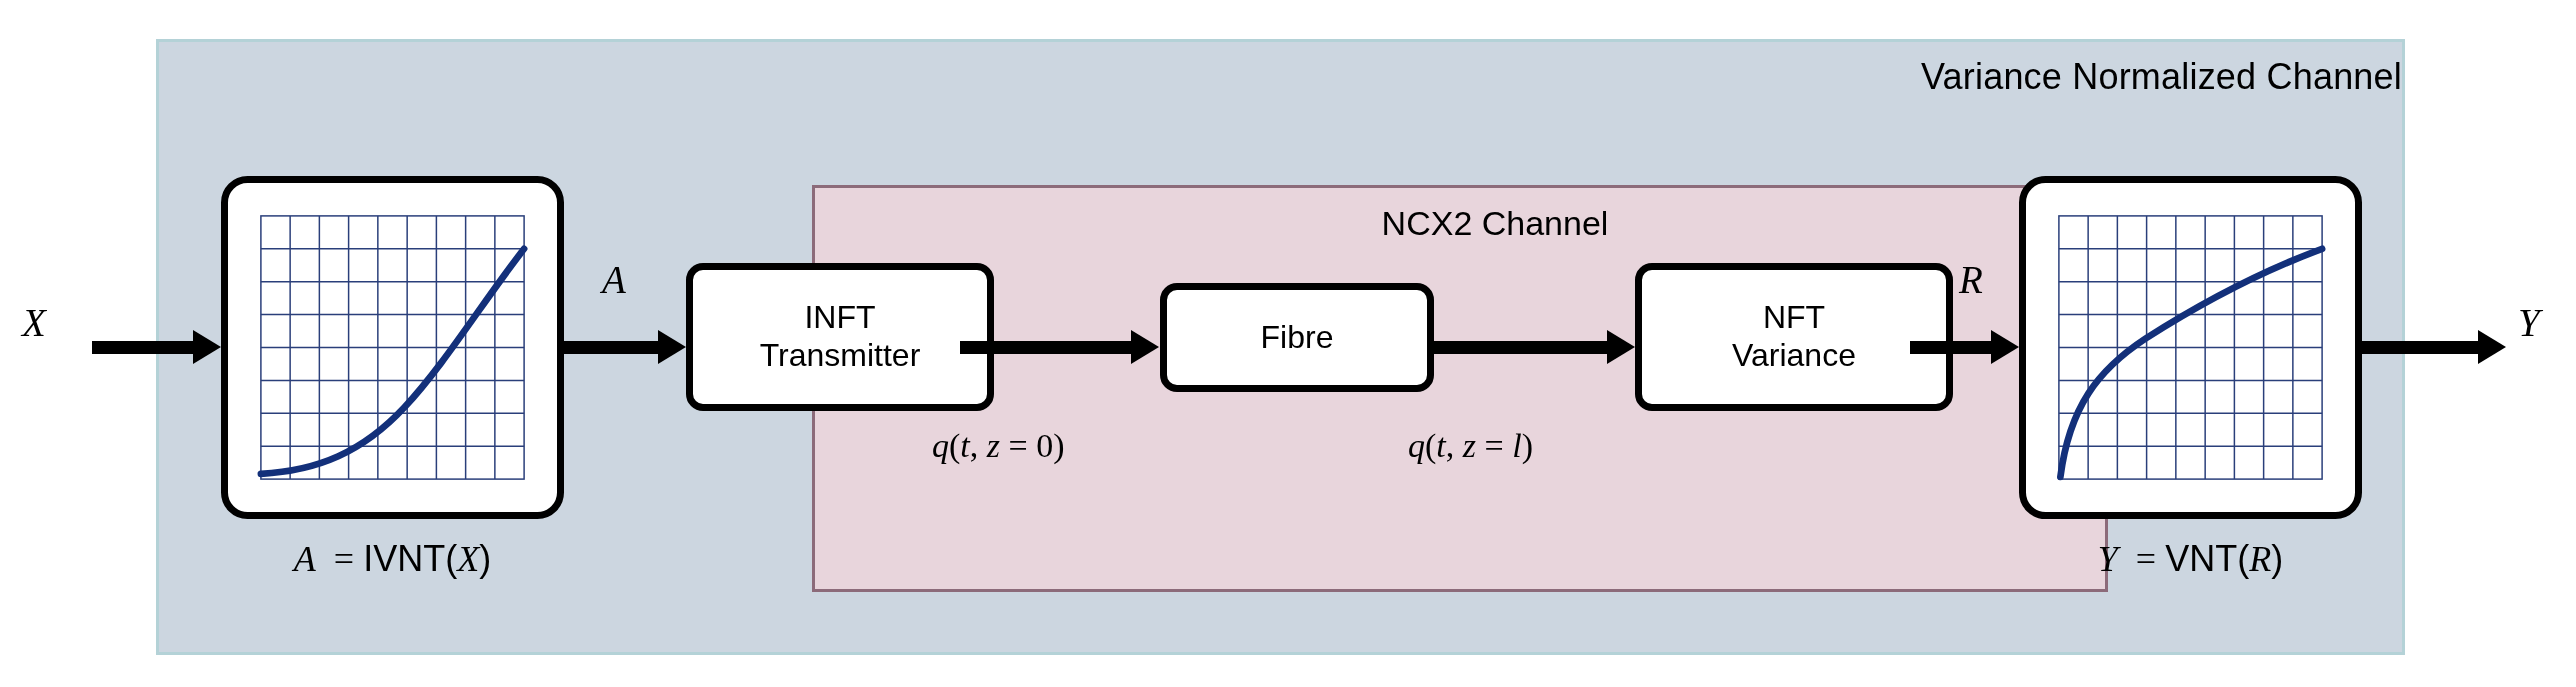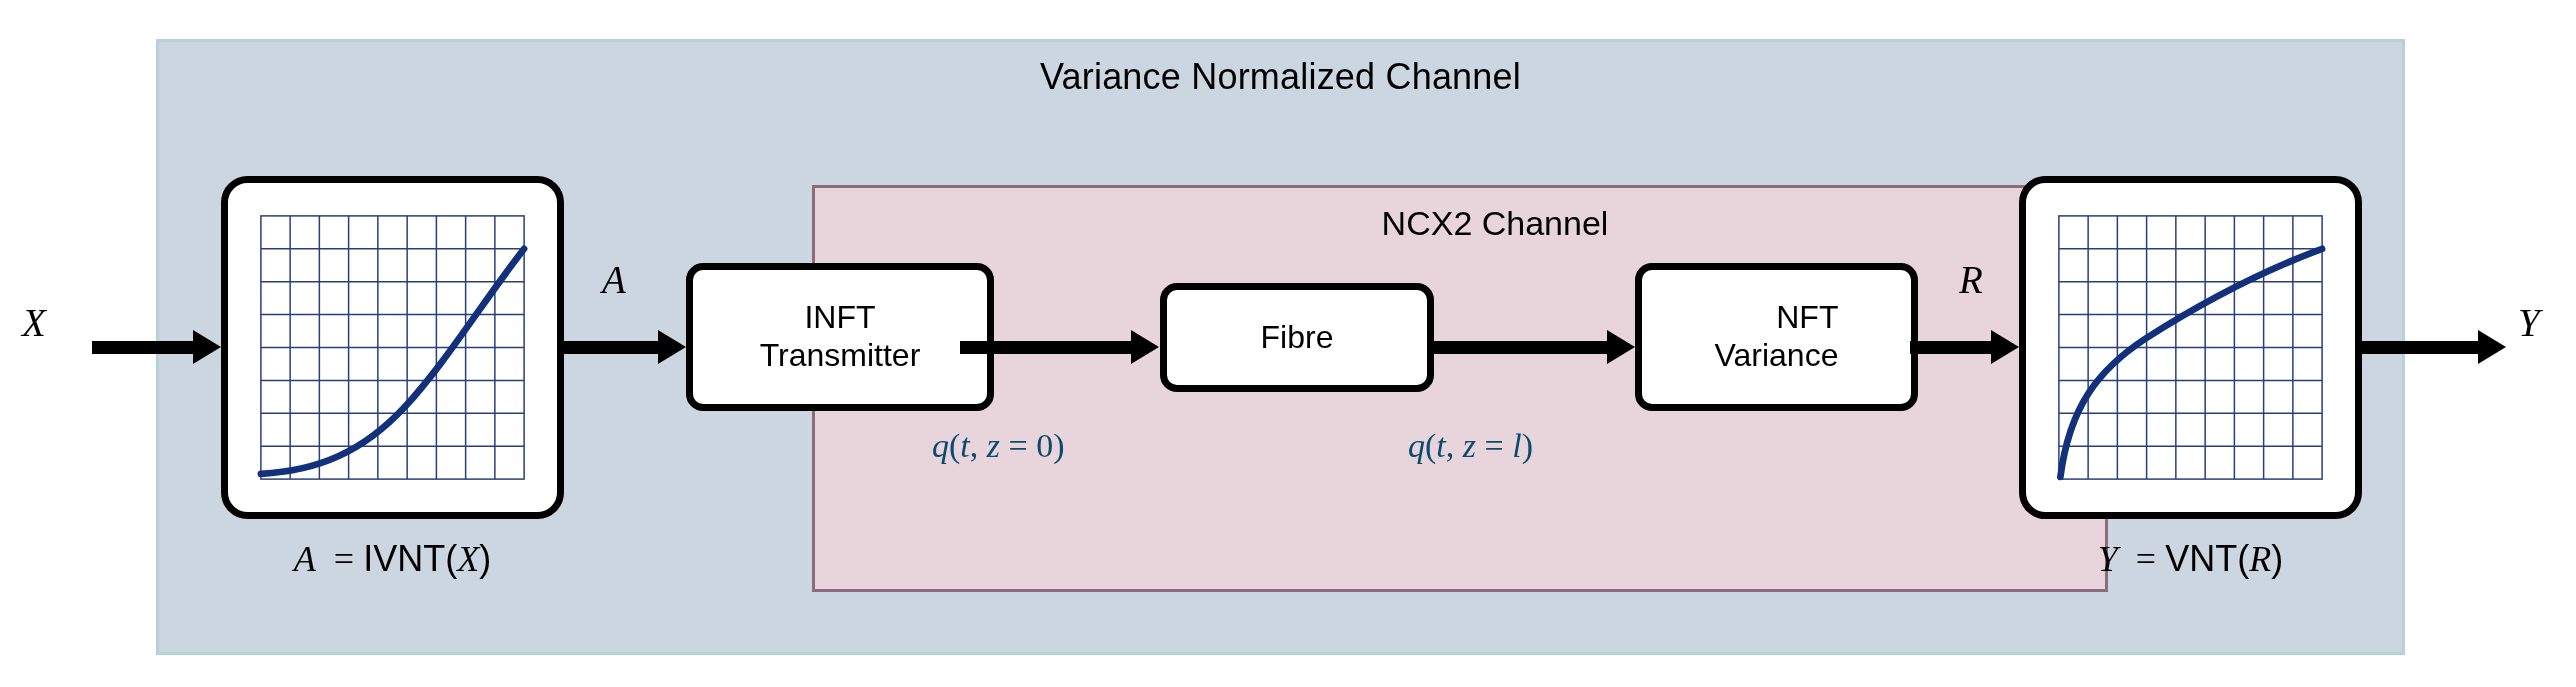--- a/index.html
+++ b/index.html
@@ -24,21 +24,21 @@
     height: 616px;
     background: #ccd6e0;
     border: 3.9px solid #b4d2d7;
     box-sizing: border-box;
   }
   #vnc-title {
     position: absolute;
     left: 0;
     top: 14px;
     width: 100%;
-    text-align: center;
+    text-align: right;
     font-size: 36px;
     color: #000000;
     font-family: "Liberation Sans", sans-serif;
     letter-spacing: 0.2px;
     white-space: nowrap;
   }
 
   
   #ncx2-panel {
     position: absolute;
@@ -72,21 +72,21 @@
     display: flex;
     align-items: center;
     justify-content: center;
     text-align: center;
     font-size: 32px;
     line-height: 1.18;
     color: #000000;
   }
   #box-inft  { left: 686px;  top: 263px; width: 308px; height: 148px; }
   #box-fibre { left: 1160px; top: 283px; width: 274px; height: 109px; }
-  #box-nft   { left: 1635px; top: 263px; width: 283px; height: 148px; text-align: right; }
+  #box-nft   { left: 1635px; top: 263px; width: 318px; height: 148px; }
 
   
   .plot-box {
     position: absolute;
     background: #ffffff;
     border: 7px solid #000000;
     border-radius: 26.5px;
     box-sizing: border-box;
   }
   #plot-ivnt { left: 221px;  top: 176px; width: 343px; height: 343px; }
@@ -119,21 +119,21 @@
   #sig-x { left: 22px;   top: 300px; }
   #sig-a { left: 602px;  top: 257px; }
   #sig-r { left: 1959px; top: 257px; }
   #sig-y { left: 2518px; top: 300px; }
 
   
   .q-label {
     position: absolute;
     font-family: "Liberation Serif", serif;
     font-size: 34px;
-    color: #0c4a6e;
+    color: #000000;
     white-space: nowrap;
   }
   #q-in  { left: 932px; top: 427px; }
   #q-out { left: 1408px; top: 427px; text-align: right; }
 
   
   .arrow {
     position: absolute;
     height: 0;
   }

